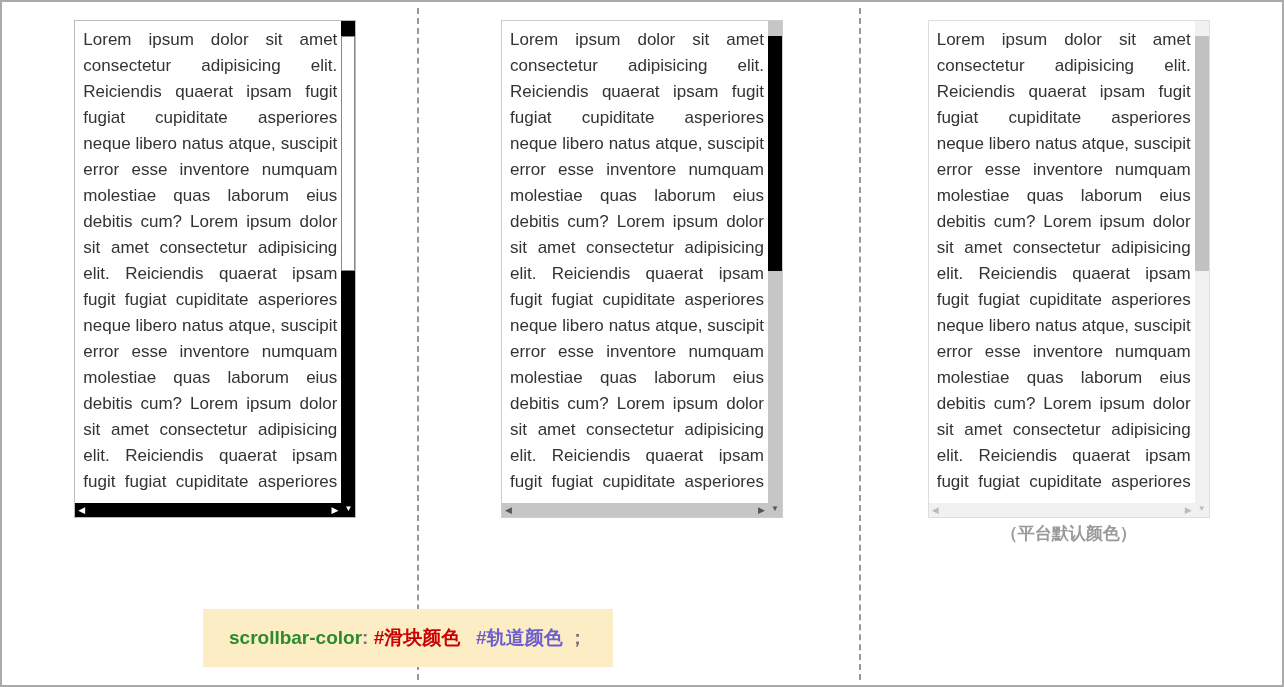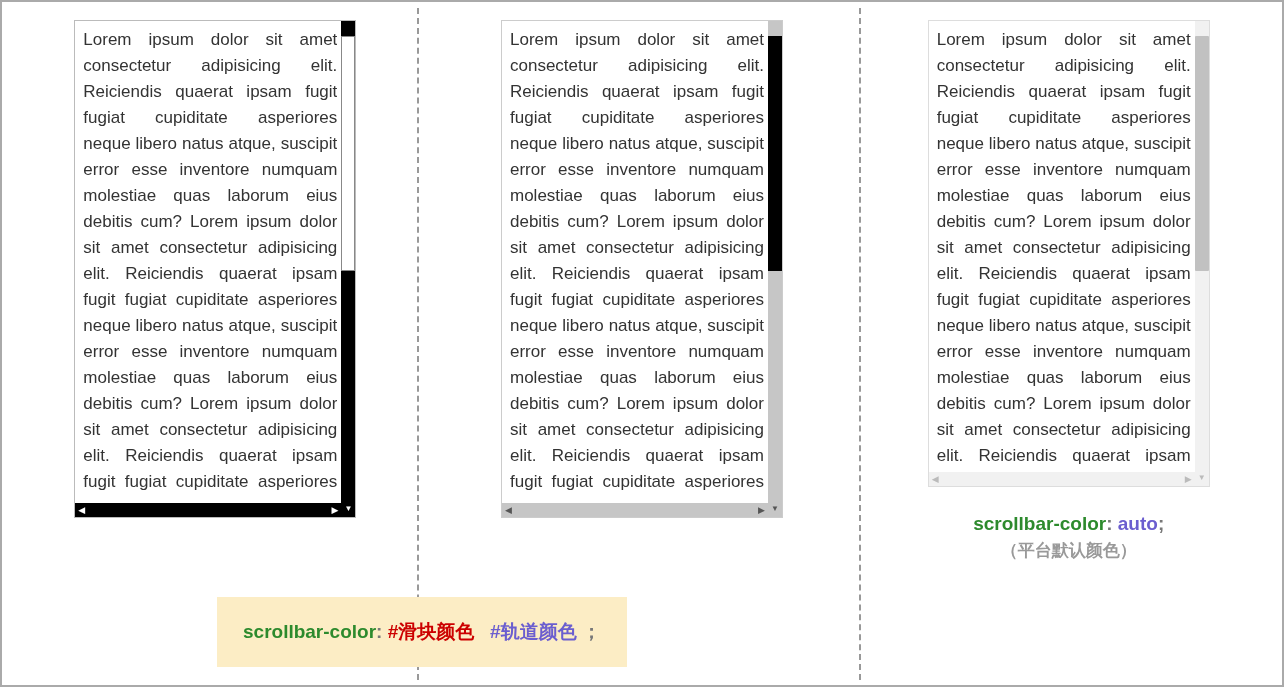--- a/index.html
+++ b/index.html
@@ -89,22 +89,22 @@
     font-size: 19px; font-weight: bold;
   }
   .caption .prop { color: #2d8a2d; }
   .caption .link { color: #2d8a2d; text-decoration: underline; text-underline-offset: 3px; text-decoration-thickness:2px;}
   .caption .red { color: #cc0000; }
   .caption .purple { color: #6b5ecf; }
   .caption .semi { color: #787878; }
   .subcap { color: #999; font-weight: bold; font-size: 17px; margin-top:4px;}
 
   .legend {
-    position: absolute; left: 215px; bottom: 18px;
-    background: #fcedc5; padding: 22px 26px;
+    position: absolute; left: 201px; bottom: 18px;
+    background: #fcedc5; padding: 16px 26px;
     font-size: 19px; font-weight: bold;
   }
 </style>
 </head>
 <body>
 
 <div class="frame">
 
   <div class="divider div1"></div>
   <div class="divider div2"></div>
@@ -143,23 +143,20 @@
         <div class="sb-content">Lorem ipsum dolor sit amet consectetur adipisicing elit. Reiciendis quaerat ipsam fugit fugiat cupiditate asperiores neque libero natus atque, suscipit error esse inventore numquam molestiae quas laborum eius debitis cum? Lorem ipsum dolor sit amet consectetur adipisicing elit. Reiciendis quaerat ipsam fugit fugiat cupiditate asperiores neque libero natus atque, suscipit error esse inventore numquam molestiae quas laborum eius debitis cum? Lorem ipsum dolor sit amet consectetur adipisicing elit. Reiciendis quaerat ipsam fugit fugiat cupiditate asperiores neque libero</div>
         <div class="sb-track-v">
           <div class="sb-thumb-v"></div>
         </div>
         <div class="sb-track-h"></div>
         <div class="sb-corner"></div>
         <div class="sb-arrow-l">◀</div>
         <div class="sb-arrow-r">▶</div>
         <div class="sb-arrow-d">▼</div>
       </div>
-      <div class="caption">
-        <span class="prop">scrollbar-color</span><span class="semi">: </span><span class="purple">auto</span><span class="semi">;</span>
-      </div>
       <div class="subcap">（平台默认颜色）</div>
     </div>
 
   </div>
 
   <div class="legend">
     <span class="caption">
       <span style="color:#2d8a2d">scrollbar-color</span><span class="semi">: </span><span class="red">#滑块颜色</span><span style="white-space:pre">   </span><span class="purple">#轨道颜色</span><span> </span><span class="semi">；</span>
     </span>
   </div>

